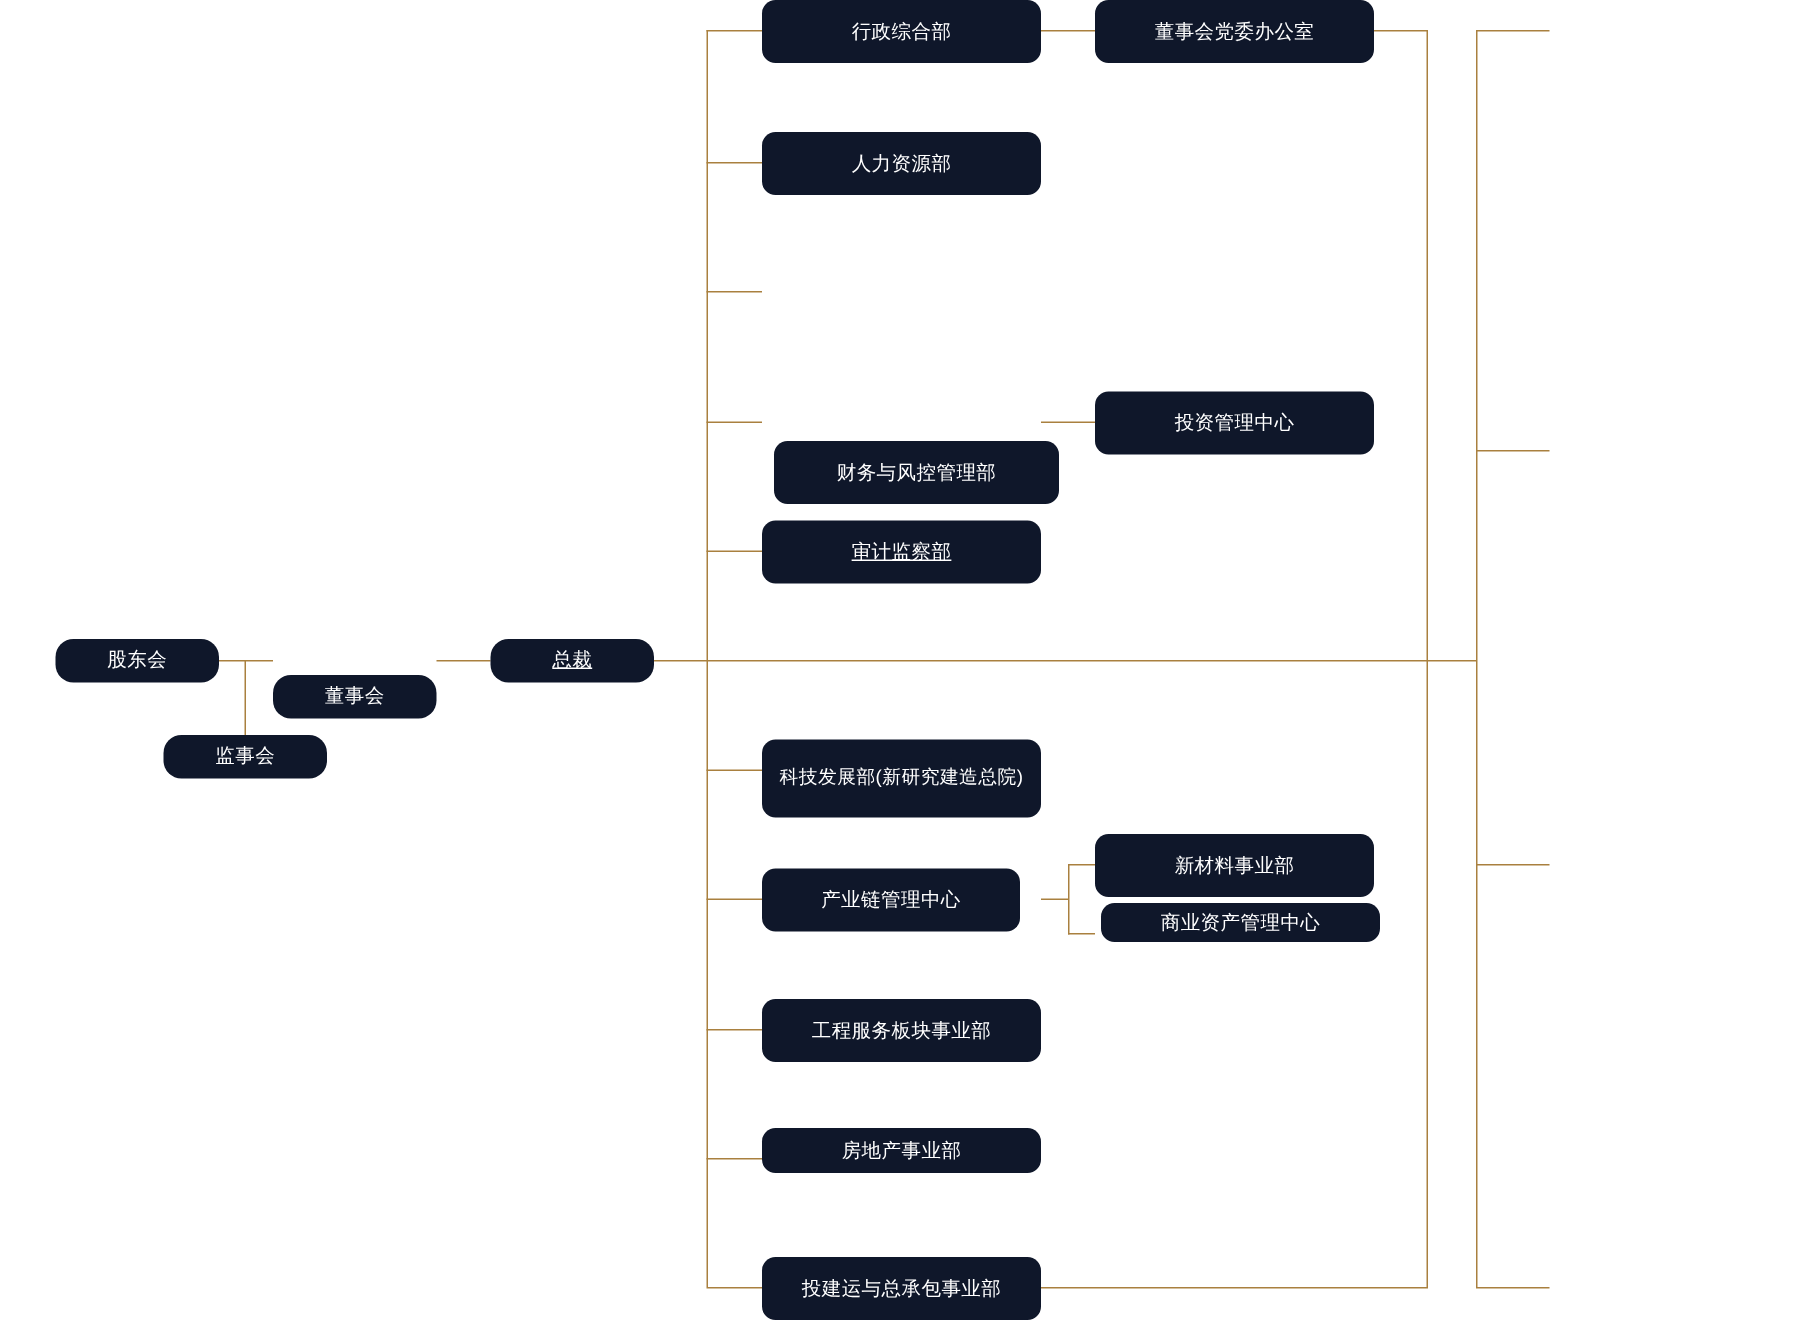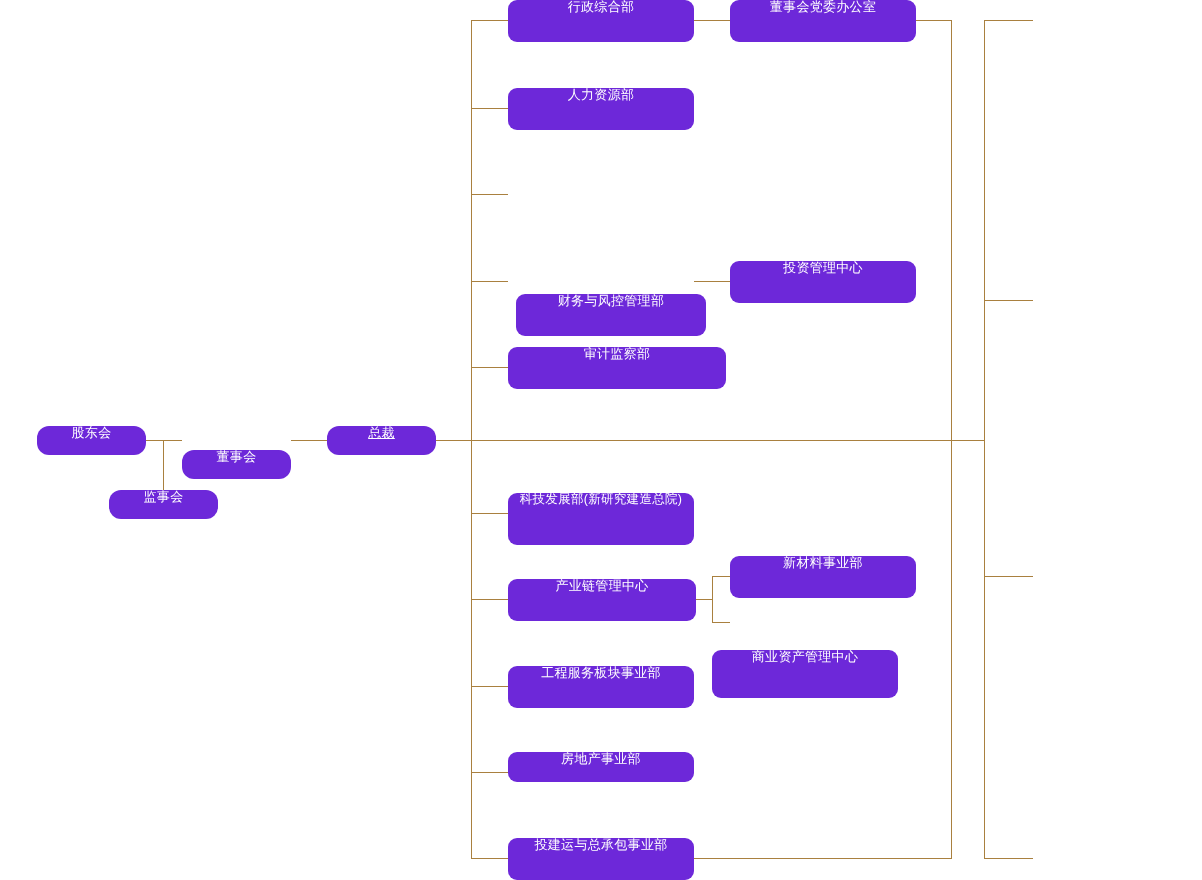--- a/index.html
+++ b/index.html
@@ -11,25 +11,25 @@
     position: relative;
     width: 1202px;
     height: 880px;
     background: #ffffff;
     font-family: "Liberation Sans", "DejaVu Sans", sans-serif;
     overflow: hidden;
   }
   .node {
     position: absolute;
     box-sizing: border-box;
-    background: #6d28d9;
+    background: #0f172a;
     color: #ffffff;
     border-radius: 9px;
     display: flex;
-    align-items: flex-start;
+    align-items: center;
     justify-content: center;
     font-size: 13px;
     line-height: 1.1;
     letter-spacing: 0.3px;
     white-space: nowrap;
     text-align: center;
     user-select: none;
   }
   .node.root  { font-size: 13px; border-radius: 12px; }
   .node.small { font-size: 12.5px; }
@@ -104,29 +104,29 @@
 
   <div class="node" style="left:508px; top:88px; width:186px; height:42px;">
     <span>人力资源部</span>
   </div>
 
 
   <div class="node" style="left:516px; top:261px; width:190px; height:42px;margin-top:33px;">
     <span>财务与风控管理部</span>
   </div>
 
-  <div class="node" style="left:508px; top:347px; width:218px; height:42px;">
+  <div class="node" style="left:508px; top:347px; width:186px; height:42px;text-decoration:underline;">
     <span>审计监察部</span>
   </div>
 
   <div class="node small" style="left:508px; top:493px; width:186px; height:52px;">
     <span>科技发展部(新研究建造总院)</span>
   </div>
 
-  <div class="node" style="left:508px; top:579px; width:188px; height:42px;">
+  <div class="node" style="left:508px; top:579px; width:172px; height:42px;">
     <span>产业链管理中心</span>
   </div>
 
   <div class="node" style="left:508px; top:666px; width:186px; height:42px;">
     <span>工程服务板块事业部</span>
   </div>
 
   <div class="node" style="left:508px; top:752px; width:186px; height:30px;">
     <span>房地产事业部</span>
   </div>
@@ -140,17 +140,17 @@
   </div>
 
   <div class="node" style="left:730px; top:261px; width:186px; height:42px;">
     <span>投资管理中心</span>
   </div>
 
   <div class="node" style="left:730px; top:556px; width:186px; height:42px;">
     <span>新材料事业部</span>
   </div>
 
-  <div class="node" style="left:712px; top:602px; width:186px; height:48px;margin-top:48px;">
+  <div class="node" style="left:734px; top:602px; width:186px; height:26px;">
     <span>商业资产管理中心</span>
   </div>
 
 </div>
 
 </body></html>

